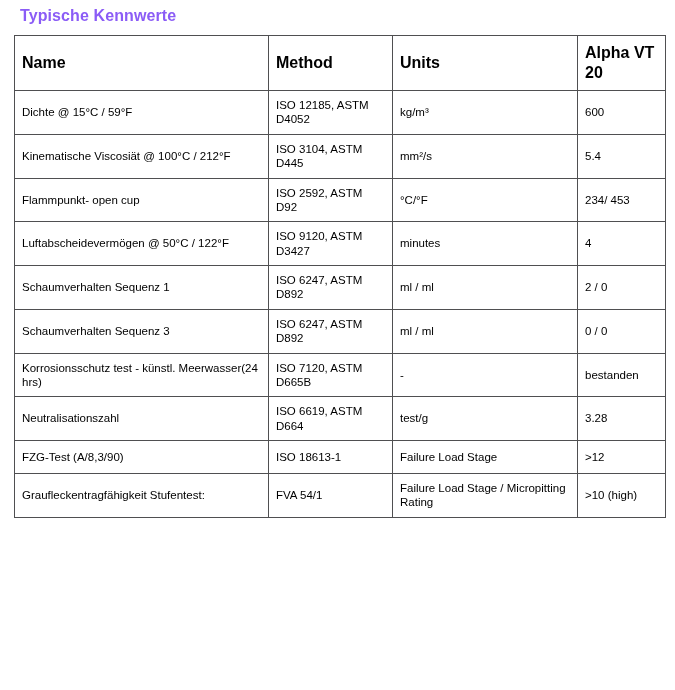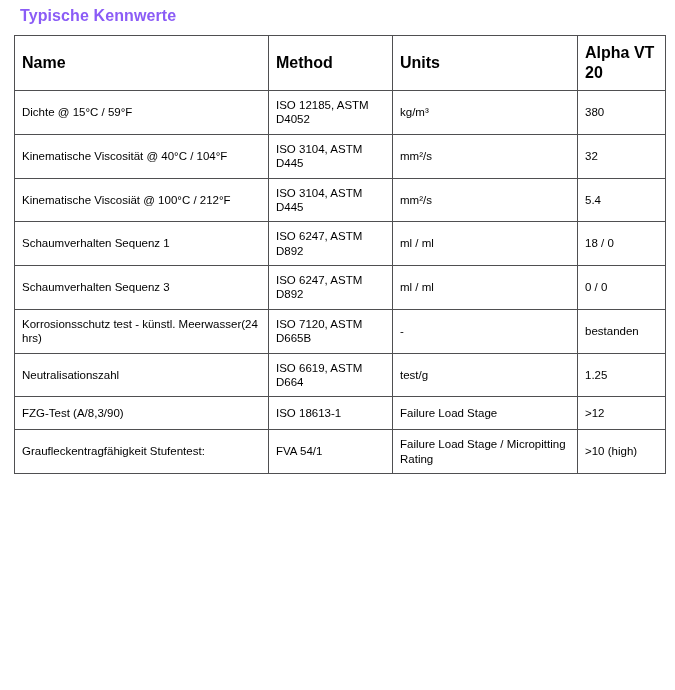--- a/index.html
+++ b/index.html
@@ -73,57 +73,63 @@
         <th>Method</th>
         <th>Units</th>
         <th>Alpha VT 20</th>
       </tr>
     </thead>
     <tbody>
       <tr>
         <td>Dichte @ 15°C / 59°F</td>
         <td>ISO 12185, ASTM D4052</td>
         <td>kg/m³</td>
-        <td>380</td>
-      </tr>
-      <tr>
-        <td>Kinematische Viscosität @ 40°C / 104°F</td>
-        <td>ISO 3104, ASTM D445</td>
-        <td>mm²/s</td>
-        <td>32</td>
+        <td>600</td>
       </tr>
       <tr>
         <td>Kinematische Viscosiät @ 100°C / 212°F</td>
         <td>ISO 3104, ASTM D445</td>
         <td>mm²/s</td>
         <td>5.4</td>
       </tr>
       <tr>
+        <td>Flammpunkt- open cup</td>
+        <td>ISO 2592, ASTM D92</td>
+        <td>°C/°F</td>
+        <td>234/ 453</td>
+      </tr>
+      <tr>
+        <td>Luftabscheidevermögen @ 50°C / 122°F</td>
+        <td>ISO 9120, ASTM D3427</td>
+        <td>minutes</td>
+        <td>4</td>
+      </tr>
+      <tr>
         <td>Schaumverhalten Sequenz 1</td>
         <td>ISO 6247, ASTM D892</td>
         <td>ml / ml</td>
-        <td>18 / 0</td>
+        <td>2 / 0</td>
       </tr>
       <tr>
         <td>Schaumverhalten Sequenz 3</td>
         <td>ISO 6247, ASTM D892</td>
         <td>ml / ml</td>
         <td>0 / 0</td>
       </tr>
       <tr>
         <td>Korrosionsschutz test - künstl. Meerwasser(24 hrs)</td>
         <td>ISO 7120, ASTM D665B</td>
         <td>-</td>
         <td>bestanden</td>
       </tr>
       <tr>
         <td>Neutralisationszahl</td>
         <td>ISO 6619, ASTM D664</td>
         <td>test/g</td>
-        <td>1.25</td>
+        <td>3.28</td>
       </tr>
       <tr>
         <td>FZG-Test (A/8,3/90)</td>
         <td>ISO 18613-1</td>
         <td>Failure Load Stage</td>
         <td>&gt;12</td>
       </tr>
       <tr>
         <td>Graufleckentragfähigkeit Stufentest:</td>
         <td>FVA 54/1</td>

